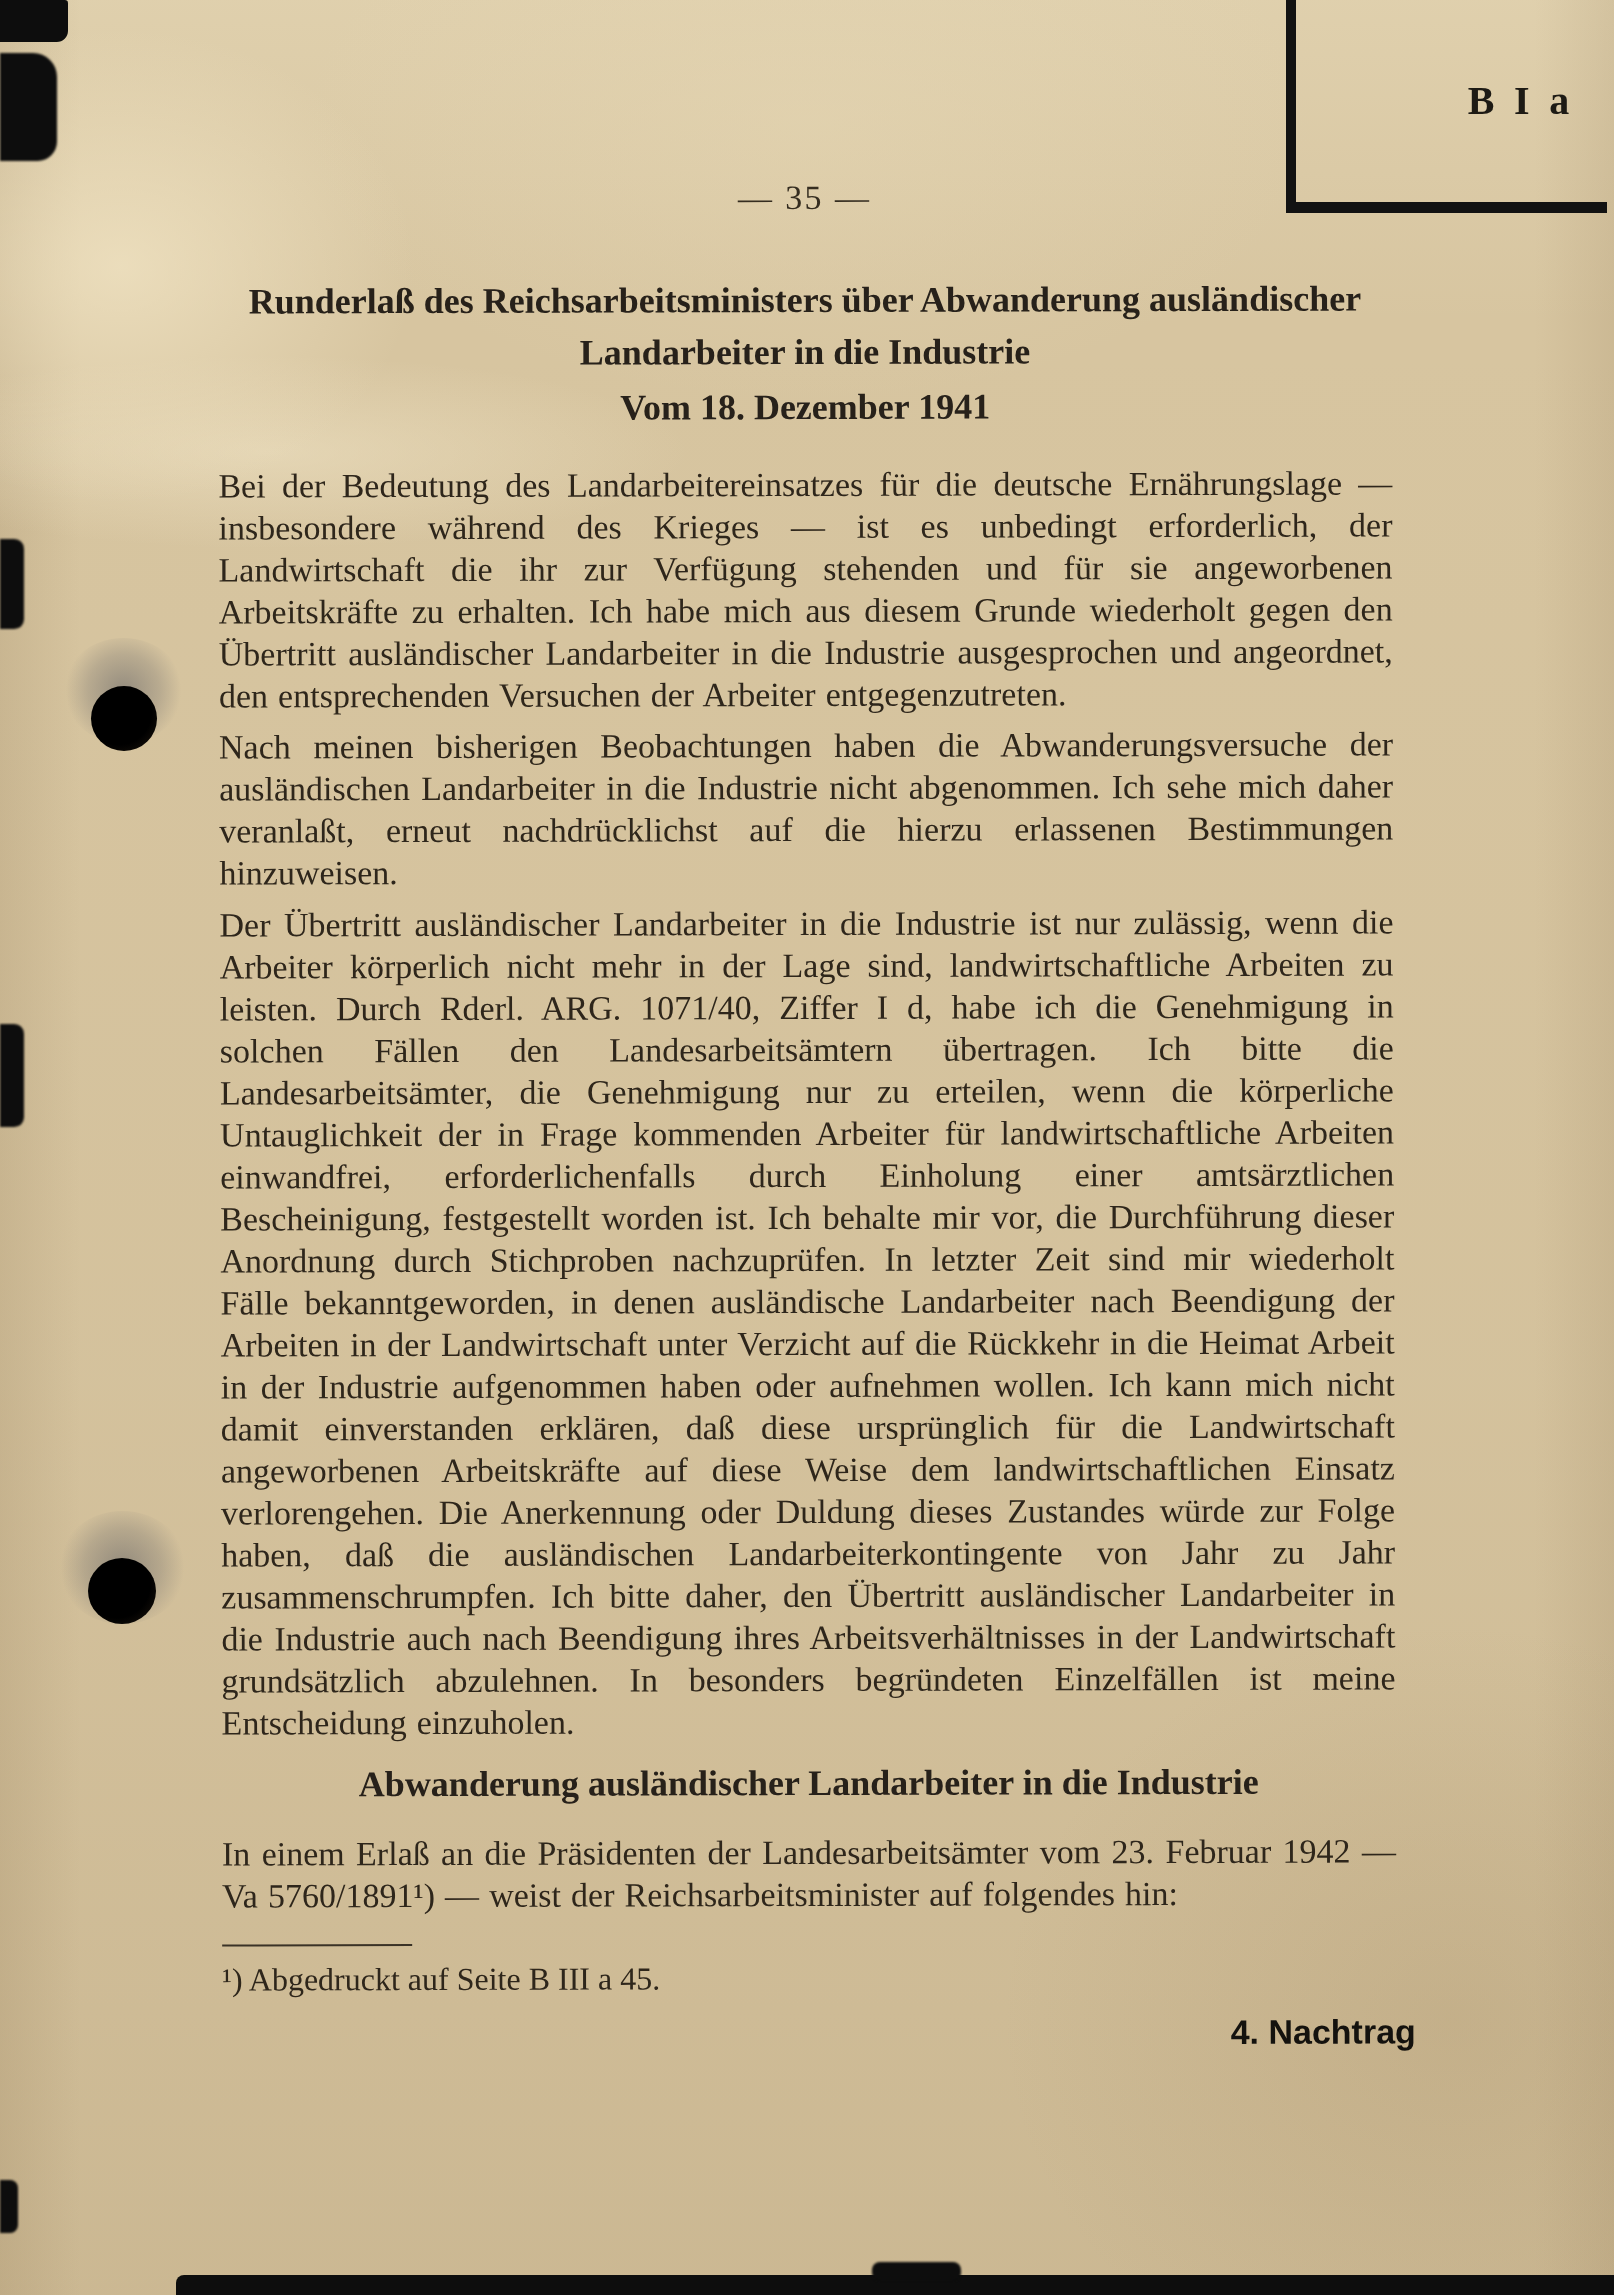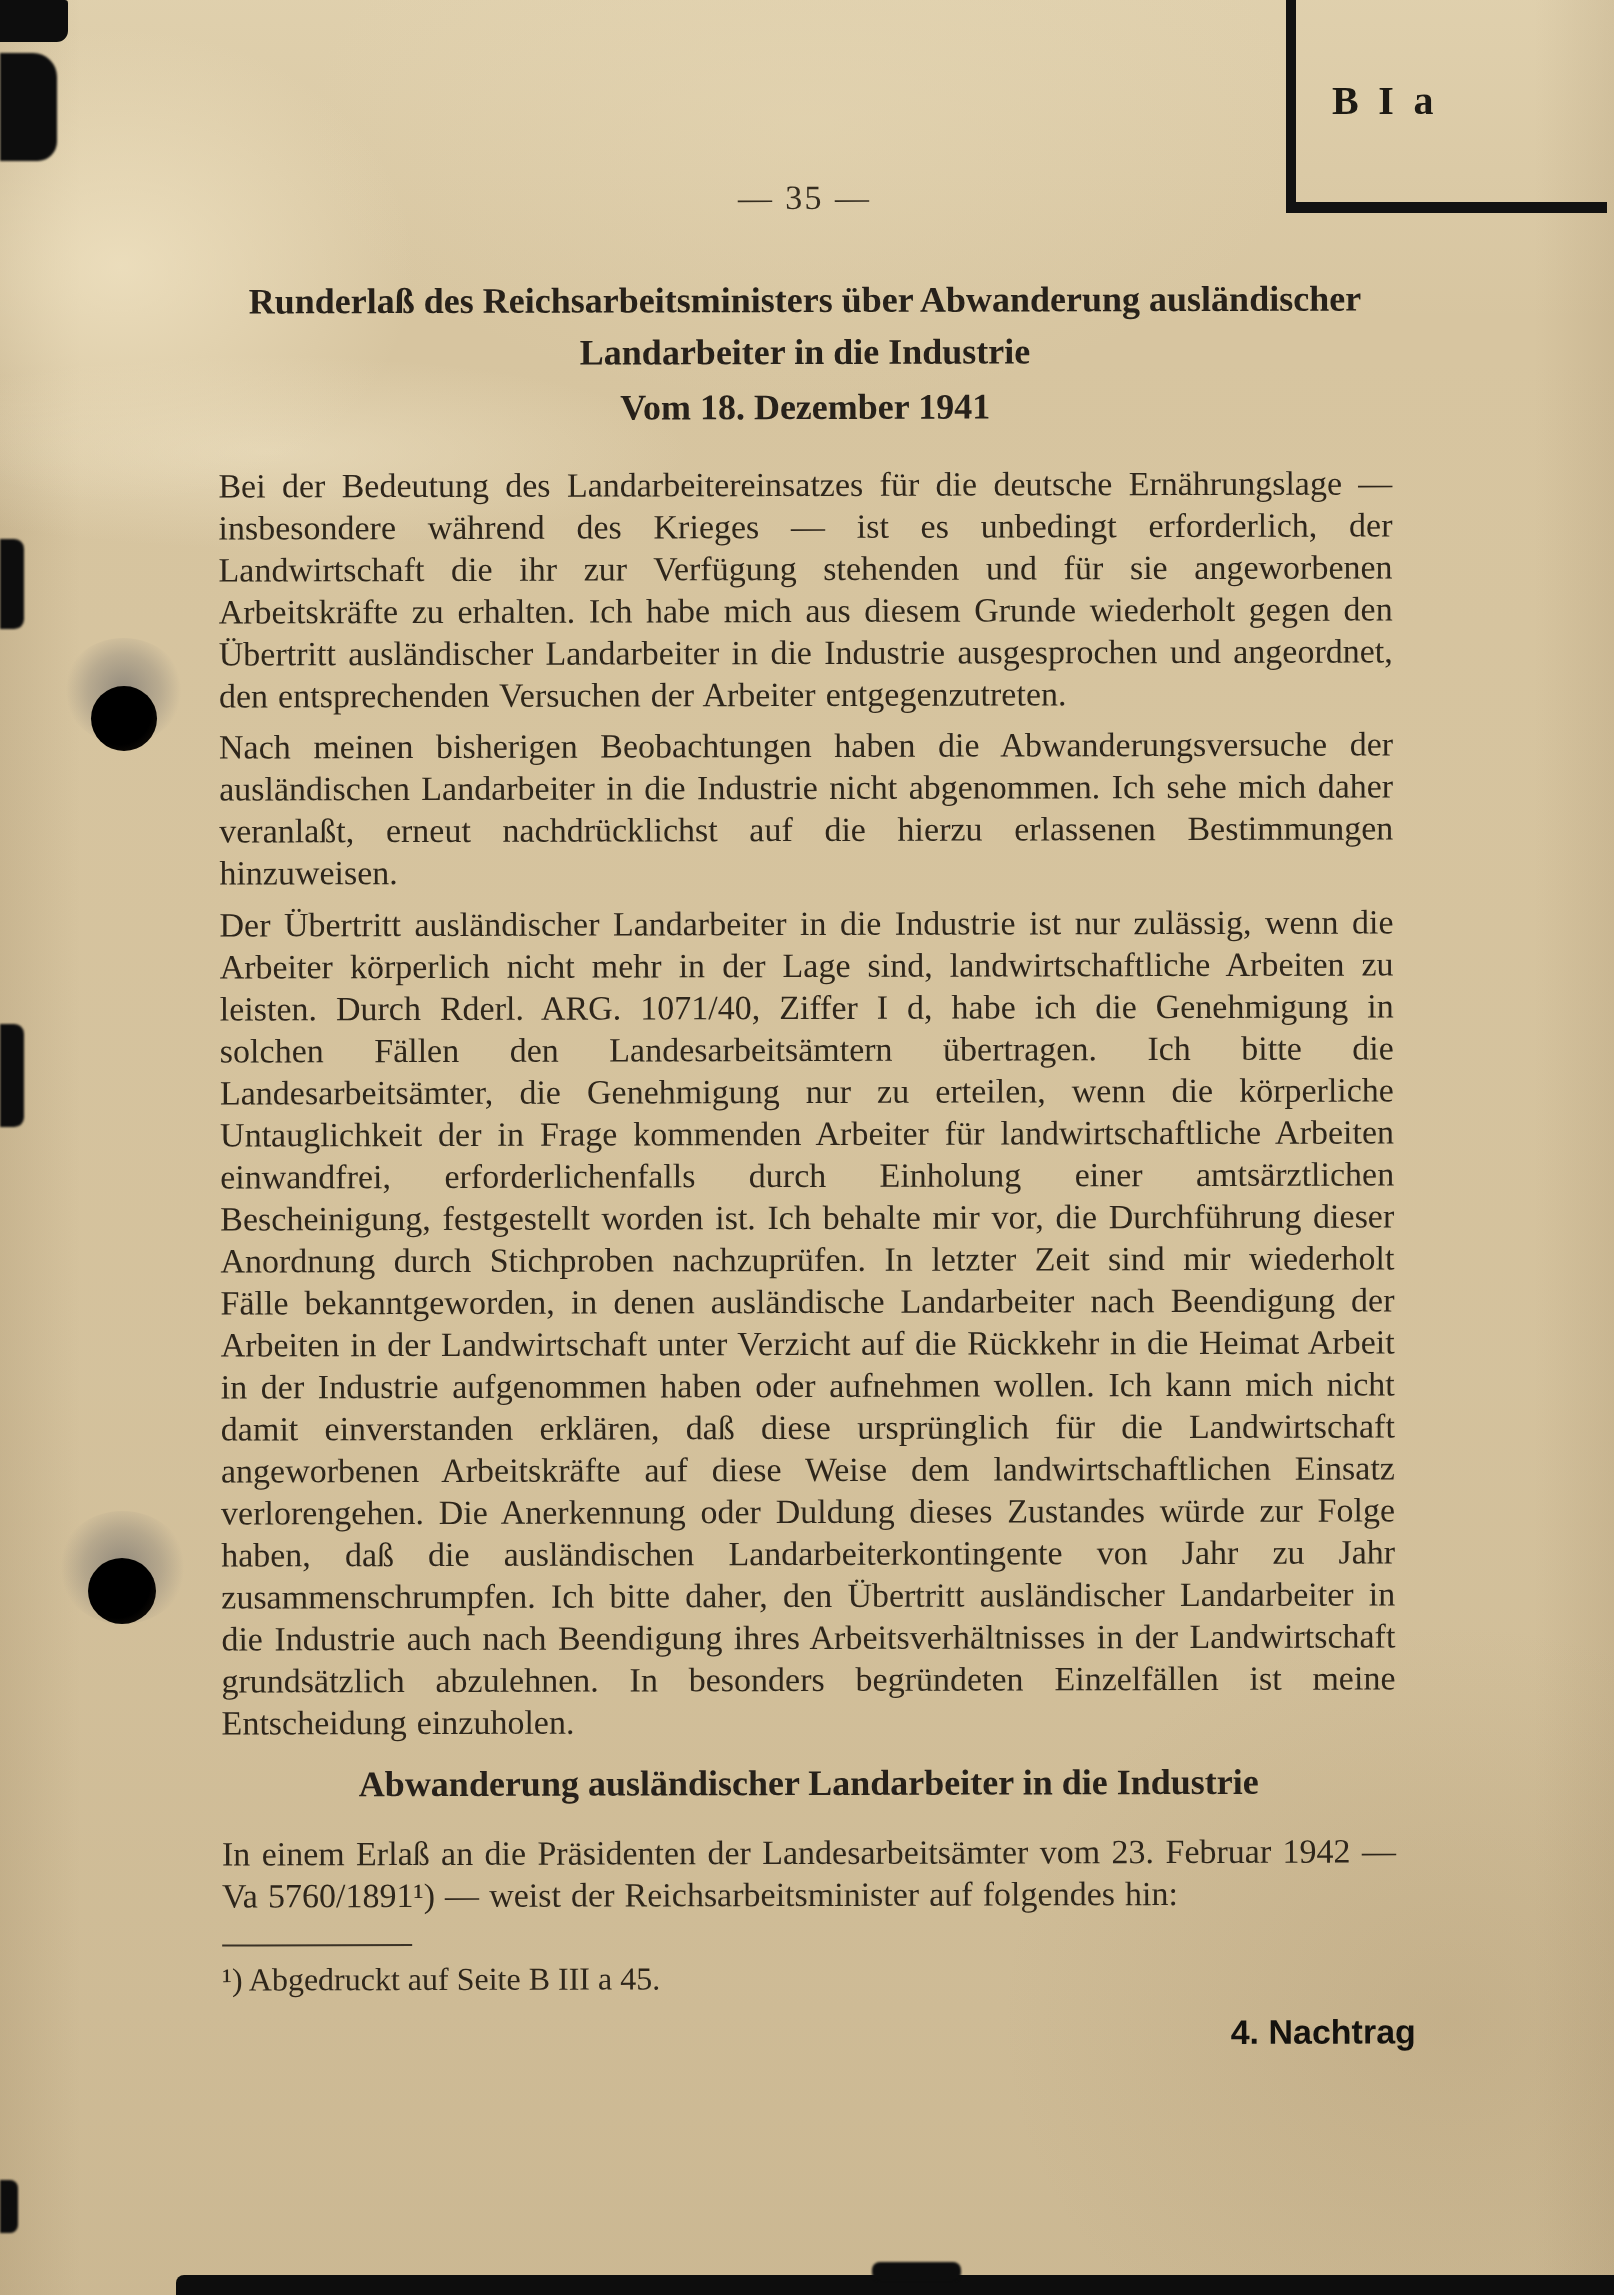--- a/index.html
+++ b/index.html
@@ -23,21 +23,21 @@
     font-family:"Liberation Serif","DejaVu Serif",serif;
     color:var(--ink);
   }
 
   
   .corner-vline{position:absolute;left:1286px;top:0;width:9.7px;height:212px;background:#121212;}
   .corner-hline{position:absolute;left:1286px;top:202px;width:321px;height:10.5px;background:#121212;}
   .corner-label{
     position:absolute;left:1332px;top:77px;width:242px;
     font-size:40px;font-weight:bold;letter-spacing:4.8px;color:#1d1a14;
-    text-align:left;
+    text-align:right;
   }
 
   
   .content{
     position:absolute;left:220px;top:179px;width:1174px;
     transform:rotate(-0.15deg);
   }
   .page-number{
     text-align:center;font-size:34px;letter-spacing:2.4px;
     margin:0 0 57px;color:#352d20;

